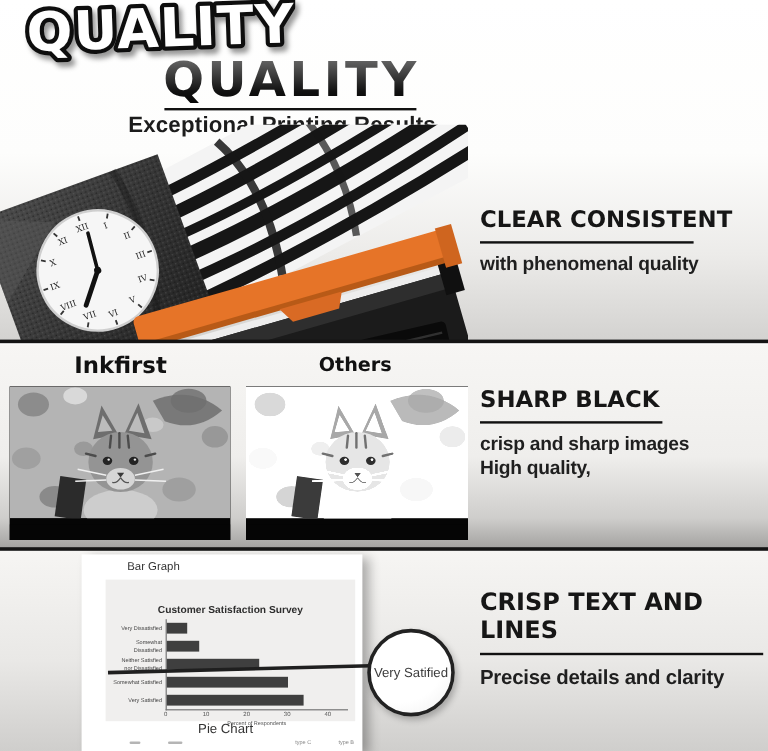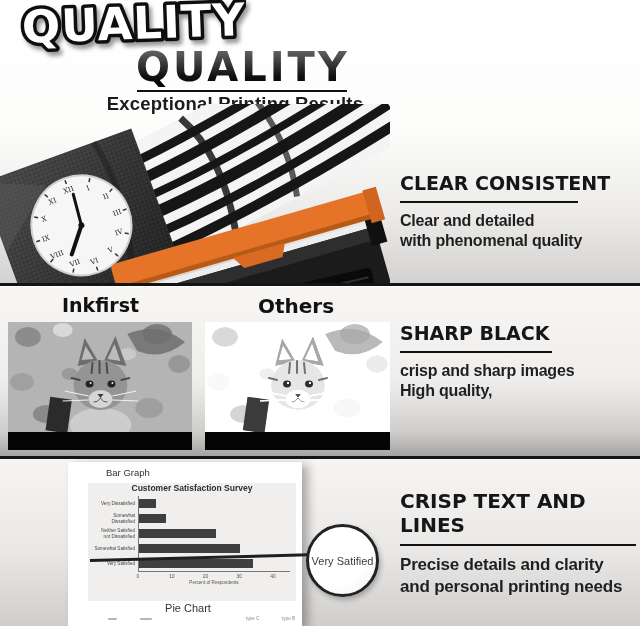--- a/index.html
+++ b/index.html
@@ -35,34 +35,34 @@
   .feat .fline{font-size:16px;font-weight:600;color:#1f1f1f;line-height:20px;letter-spacing:-.2px;}
   .feat1{top:172px;} .feat1 .rule{width:178px;}
   .feat2{top:322px;} .feat2 .rule{width:152px;}
   .feat3{top:489px;} .feat3 h3{font-size:20px;} .feat3 .rule{width:236px;}
   .feat3 .fline{font-size:17px;line-height:22px;}
 
   
   .cmp-label{position:absolute;top:294px;font-weight:800;color:#111;text-align:center;
     font-family:"DejaVu Sans",sans-serif;}
   .lbl-left{left:38px;width:125px;font-size:19px;}
-  .lbl-right{left:240px;width:112px;font-size:20px;font-weight:700;}
+  .lbl-right{left:240px;width:112px;font-size:16px;font-weight:700;}
   .photo{position:absolute;top:322px;height:128px;background:#050505;overflow:hidden;}
   .photo-left{left:8px;width:184px;}
   .photo-right{left:205px;width:185px;}
   .photo .img{width:100%;height:110px;}
   .photo-right .img{filter:brightness(1.5) contrast(1.08);}
   .photo .blackbar{width:100%;height:18px;background:#050505;}
 
   
   .paper{position:absolute;left:68px;top:462px;width:234px;height:164px;background:#ffffff;
     box-shadow:6px 3px 9px rgba(0,0,0,.30);z-index:2;}
   .bar-graph-label{position:absolute;left:38px;top:5px;font-size:9.5px;color:#333;font-weight:500;}
   .chart-panel{position:absolute;left:20px;top:21px;width:208px;height:118px;background:#f0efee;}
-  .chart-title{text-align:center;font-size:8.5px;font-weight:700;color:#2d2d2d;padding-top:0;}
+  .chart-title{text-align:center;font-size:8.5px;font-weight:700;color:#2d2d2d;padding-top:20px;}
   .chart-body{display:flex;margin:3px 6px 0 6px;}
   .ylabels{width:44px;}
   .ylab{height:15px;display:flex;align-items:center;justify-content:flex-end;
     text-align:right;font-size:4.6px;line-height:1.15;color:#444;padding-right:3px;}
   .bars{flex:1;border-left:1px solid #777;border-bottom:1px solid #777;}
   .brow{height:15px;display:flex;align-items:center;}
   .bar{height:9px;}
   .ticks{position:relative;height:7px;margin:1px 6px 0 50px;}
   .ticks span{position:absolute;transform:translateX(-50%);font-size:5px;color:#555;}
   .xlabel{margin-left:44px;text-align:center;font-size:4.6px;color:#555;}
@@ -177,21 +177,20 @@
     <rect x="-135" y="-44" width="272" height="27" rx="5" fill="#e67428"></rect>
     <rect x="-135" y="-21" width="272" height="5" fill="#b85a17"></rect>
     <path d="M -15 -17 L -7 -4 L 33 -4 L 39 -17 Z" fill="#d96a24"></path>
     <rect x="128" y="-46" width="14" height="34" fill="#cf651f"></rect>
   </g>
 </svg>
 
 <div class="feat feat1">
   <h3>CLEAR CONSISTENT</h3>
   <div class="rule"></div>
-  <div class="fline">Clear and detailed</div>
   <div class="fline">with phenomenal quality</div>
 </div>
 
 <div class="sep sep1"></div>
 
 <div class="sec sec2"></div>
 
 <div class="cmp-label lbl-left">Inkfirst</div>
 <div class="cmp-label lbl-right">Others</div>
 
@@ -308,14 +307,13 @@
   <div class="pie-smudge sm2"></div>
 </div>
 
 <div class="callout-line"></div>
 <div class="callout">Very Satified</div>
 
 <div class="feat feat3">
   <h3>CRISP TEXT AND LINES</h3>
   <div class="rule"></div>
   <div class="fline">Precise details and clarity</div>
-  <div class="fline">and personal printing needs</div>
 </div>
 
 </body></html>

